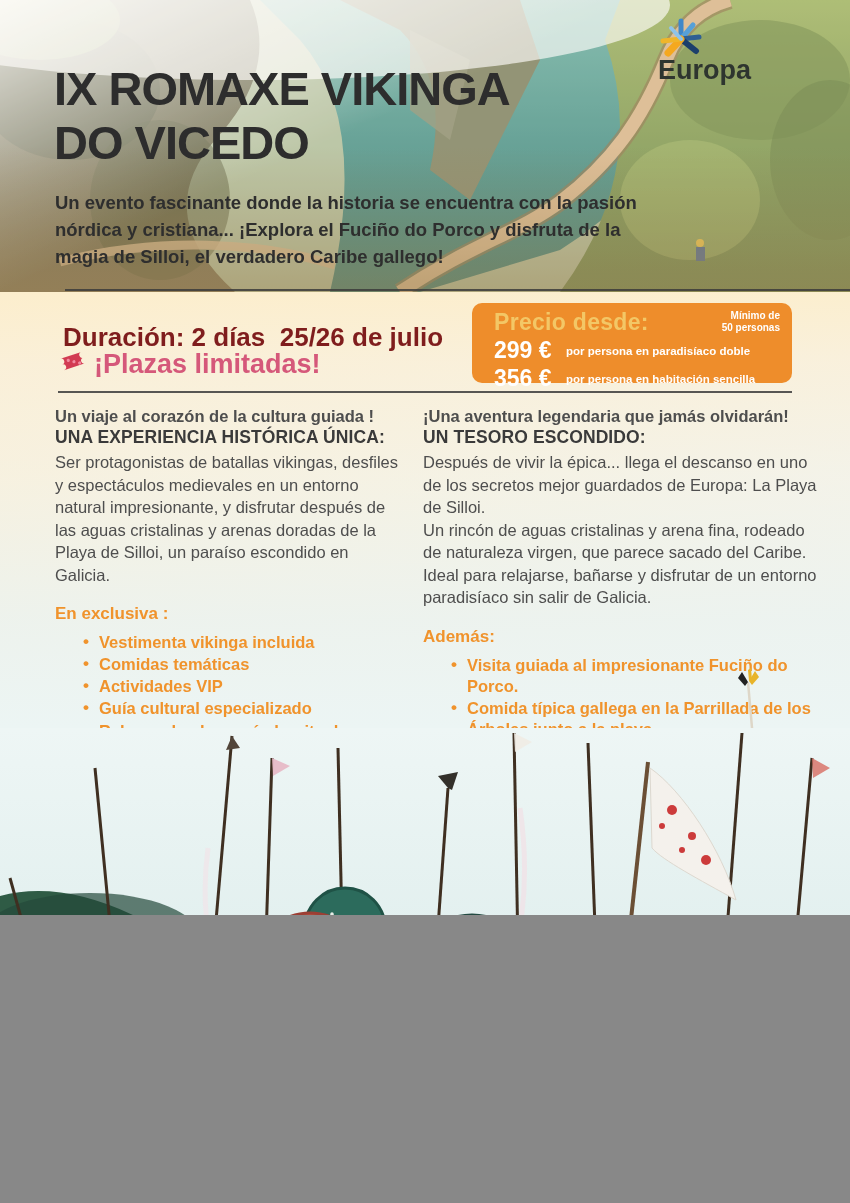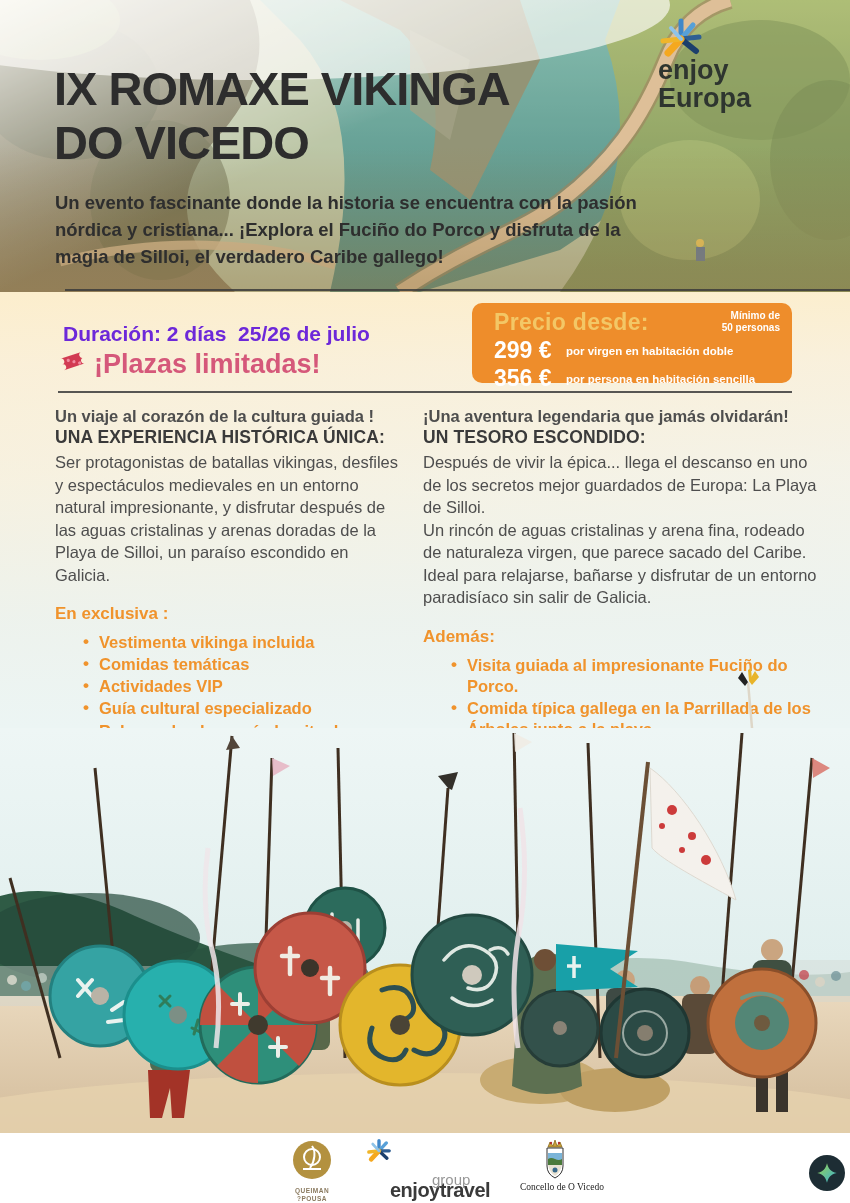--- a/index.html
+++ b/index.html
@@ -1,17 +1,17 @@
 <!DOCTYPE html>
 <html><head>
 <meta charset="utf-8">
 <style>
   html,body{margin:0;padding:0;background:#888;}
   .page{
-    position:relative;width:850px;height:1203px;margin:0 auto;
+    position:relative;width:850px;height:915px;margin:0 auto;
     background:#ffffff;overflow:hidden;
     font-family:"Liberation Sans","DejaVu Sans",sans-serif;
   }
   
   .hero{position:absolute;left:0;top:0;width:850px;height:292px;}
   .hero svg{position:absolute;left:0;top:0;}
   .hero-title{
     position:absolute;left:54px;top:62px;width:640px;
     font-size:47px;font-weight:bold;color:#2d2d2d;line-height:1.14;
     letter-spacing:-1px;
@@ -30,21 +30,21 @@
     background:
       linear-gradient(180deg, rgba(252,238,205,.95) 0%, rgba(250,240,218,.85) 16%,
         rgba(245,243,232,.7) 42%, rgba(236,243,240,.9) 75%, #ecf5f4 100%),
       linear-gradient(100deg,#fbeccb 0%,#f6efd9 45%,#f0f2ec 100%);
   }
   .rule{position:absolute;height:2px;background:#3b3b3b;opacity:.85;}
   .rule-top{left:65px;top:289px;width:785px;}
   .rule-mid{left:58px;top:391px;width:734px;}
   .duration{
     position:absolute;left:63px;top:322px;
-    font-size:21px;font-weight:bold;color:#6d28d9;white-space:pre;
+    font-size:26px;font-weight:bold;color:#7f1d1d;white-space:pre;
   }
   .plazas{position:absolute;left:58px;top:349px;display:flex;gap:6px;}
   .plazas .txt{font-size:27px;font-weight:bold;color:#D5587A;}
   .price-box{
     position:absolute;left:472px;top:303px;width:320px;height:80px;
     background:#EE8D2B;border-radius:10px;box-sizing:border-box;
     padding:6px 12px 6px 22px;color:#fff;
   }
   .price-head{display:flex;justify-content:space-between;align-items:flex-start;}
   .precio{font-size:23px;font-weight:bold;color:#F3C766;letter-spacing:.3px;}
@@ -148,21 +148,20 @@
           <line x1="23" y1="21" x2="23" y2="3" stroke="#3f87c9" stroke-width="5"></line>
           <line x1="23" y1="21" x2="35" y2="7" stroke="#57a0d8" stroke-width="5"></line>
           <line x1="23" y1="21" x2="41" y2="19" stroke="#2f5f93" stroke-width="5"></line>
           <line x1="23" y1="21" x2="38" y2="33" stroke="#1c3f6b" stroke-width="6"></line>
           <line x1="23" y1="21" x2="10" y2="35" stroke="#f5a81f" stroke-width="7"></line>
           <line x1="23" y1="21" x2="5" y2="23" stroke="#f0b52a" stroke-width="5"></line>
           <line x1="23" y1="21" x2="13" y2="10" stroke="#8fc3e8" stroke-width="4"></line>
         </g>
       </svg>
       <div class="brand-text">
-        <div>enjoy</div>
         <div>Europa</div>
       </div>
     </div>
   </div>
 
   <div class="mid-band"></div>
   <div class="rule rule-top"></div>
   <div class="rule rule-mid"></div>
 
   <div class="duration">Duración: 2 días  25/26 de julio</div>
@@ -182,21 +181,21 @@
   <div class="price-box">
     <div class="price-head">
       <span class="precio">Precio desde:</span>
       <span class="min-note">
         <span>Mínimo de</span><br>
         <span>50 personas</span>
       </span>
     </div>
     <div class="price-row">
       <span class="price-amt">299 €</span>
-      <span class="price-desc">por virgen en habitación doble</span>
+      <span class="price-desc">por persona en paradisíaco doble</span>
     </div>
     <div class="price-row">
       <span class="price-amt">356 €</span>
       <span class="price-desc">por persona en habitación sencilla</span>
     </div>
   </div>
 
   <div class="col col-left">
     <p class="intro">Un viaje al corazón de la cultura guiada !</p>
     <h3>UNA EXPERIENCIA HISTÓRICA ÚNICA:</h3>

